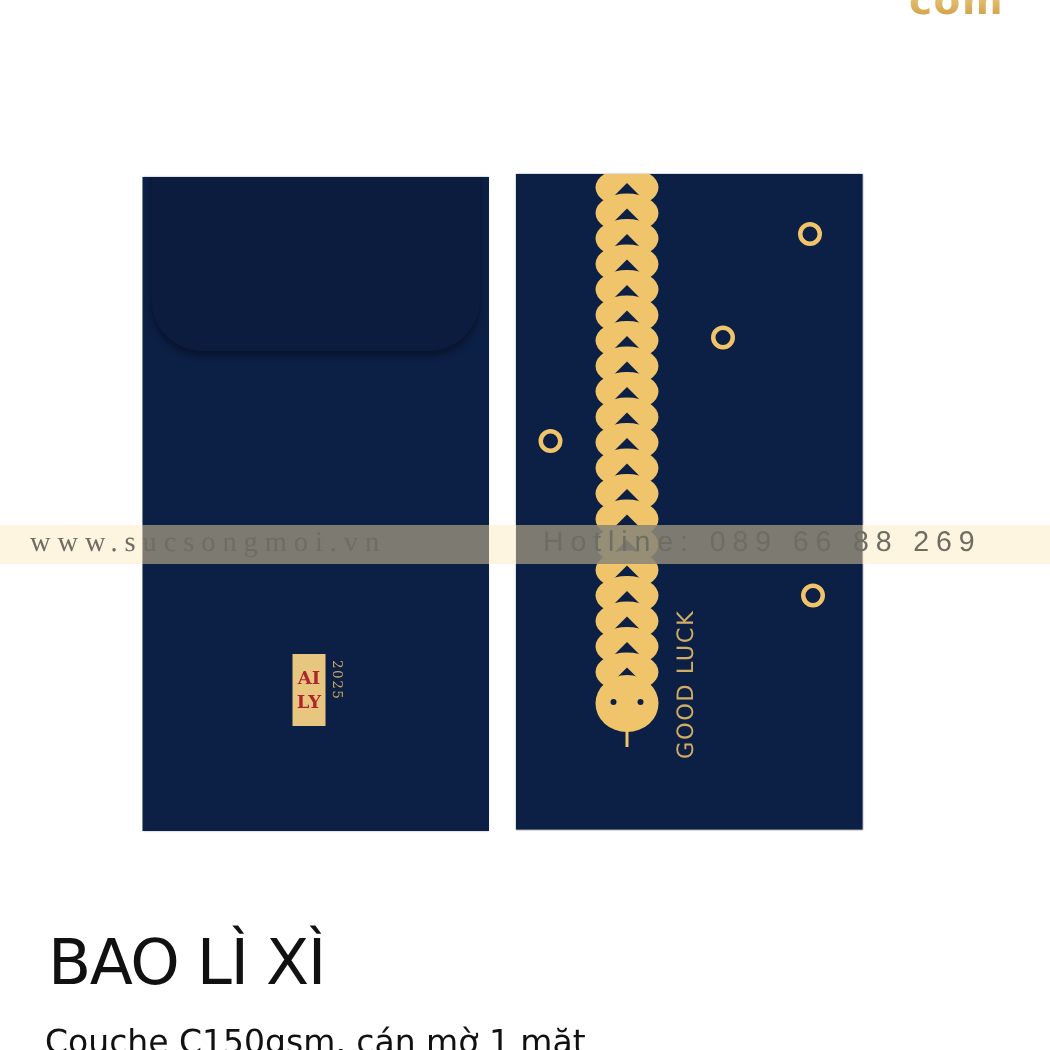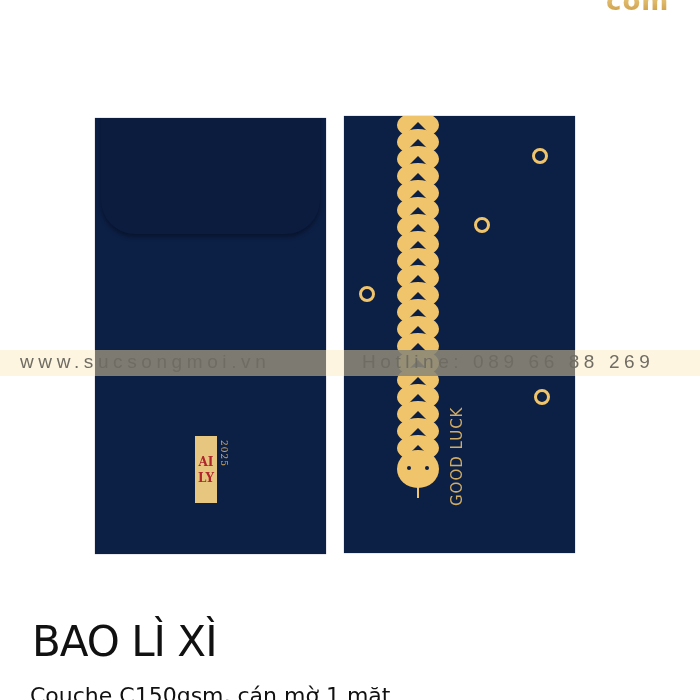--- a/index.html
+++ b/index.html
@@ -30,21 +30,21 @@
     }
     .vertical-text {
       position: absolute; left: 72px; top: 150px; width: 70px;
       display: flex; flex-direction: column; align-items: center;
       font-family: "DejaVu Serif", serif; color: transparent;
       -webkit-text-stroke: 1px #d8b56a;
       font-size: 32px; line-height: 36px; letter-spacing: 1px;
     }
     .vertical-text span { display: block; }
     .ai-ly {
-      position: absolute; left: 100px; top: 318px; width: 22px; height: 67px;
+      position: absolute; left: 100px; top: 318px; width: 22px; height: 48px;
       background: #e7c680; color: #b0242c;
       font-family: "DejaVu Serif", serif; font-size: 12px; font-weight: bold;
       display: flex; flex-direction: column; align-items: center; justify-content: center;
       line-height: 16px;
     }
     .year-vert {
       position: absolute; left: 124px; top: 322px;
       writing-mode: vertical-rl; color: #c9a564; font-size: 9px;
       font-family: "DejaVu Serif", serif; letter-spacing: 1px;
     }
@@ -141,17 +141,17 @@
   <div class="good-luck">GOOD LUCK</div>
   <div class="coin" style="left:188px; top:32px;"></div>
   <div class="coin" style="left:130px; top:101px;"></div>
   <div class="coin" style="left:15px; top:170px;"></div>
   <div class="coin" style="left:190px; top:273px;"></div>
 </div>
 
 <div class="watermark"></div>
 <div class="wm-dark" style="left:95px; width:231px;"></div>
 <div class="wm-dark" style="left:344px; width:231px;"></div>
-<div class="wm-text" style="left:20px;">www.sucsongmoi.vn</div>
+<div class="wm-text" style="left:20px;font-family:Liberation Serif, serif;">www.sucsongmoi.vn</div>
 <div class="wm-text" style="left:362px;">Hotline: 089 66 88 269</div>
 
 <div class="title">BAO LÌ XÌ</div>
 <div class="subtitle">Couche C150gsm, cán mờ 1 mặt</div>
 
 </body></html>

